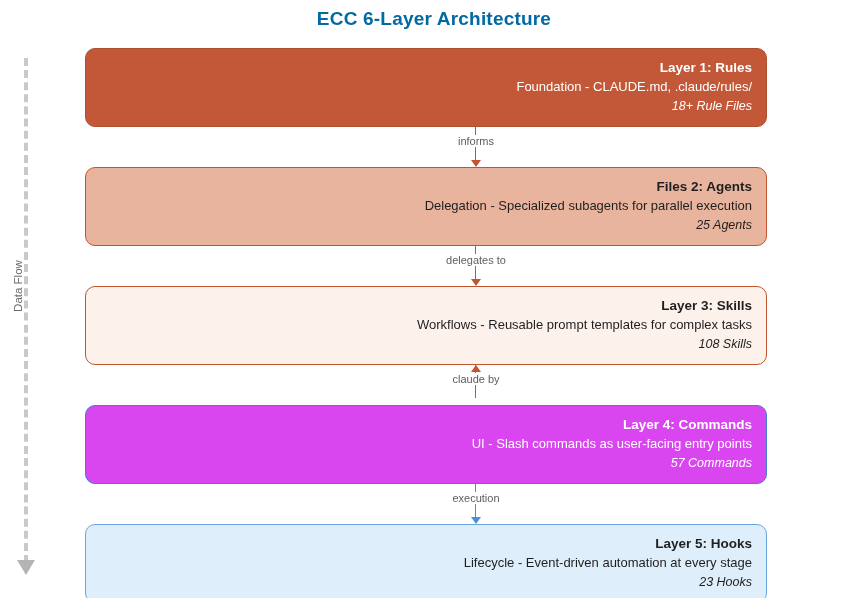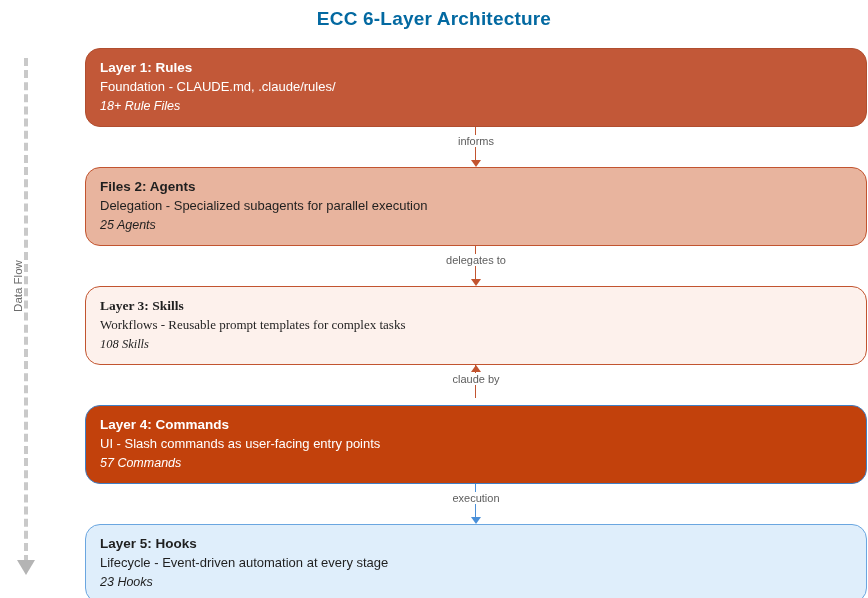--- a/index.html
+++ b/index.html
@@ -71,24 +71,24 @@
   .stack {
     position: absolute;
     left: 85px;
     top: 48px;
     width: 782px;
   }
 
   .layer {
     position: relative;
     box-sizing: border-box;
-    width: 782px;
-    border-radius: 15px;
+    width: 682px;
+    border-radius: 10px;
     border: 1.3px solid transparent;
-    text-align: left;
+    text-align: right;
     padding: 9px 14px 10px 14px;
   }
   .layer-title {
     font-size: 13.5px;
     font-weight: bold;
     line-height: 19px;
   }
   .layer-desc {
     font-size: 13px;
     line-height: 20px;
@@ -179,33 +179,33 @@
     <div class="layer-desc">Delegation - Specialized subagents for parallel execution</div>
     <div class="layer-count">25 Agents</div>
   </div>
 
   <div class="connector down">
     <div class="conn-line"></div>
     <div class="conn-head"></div>
     <div class="conn-label"><span>delegates to</span></div>
   </div>
 
-  <div class="layer" style="background:#fdf1ec; border-color:#c2542f; color:#1f1f1f;font-family:Liberation Serif, serif;">
+  <div class="layer" style="background:#fdf1ec; border-color:#c2542f; color:#1f1f1f;">
     <div class="layer-title">Layer 3: Skills</div>
     <div class="layer-desc">Workflows - Reusable prompt templates for complex tasks</div>
     <div class="layer-count">108 Skills</div>
   </div>
 
   <div class="connector up">
     <div class="conn-line"></div>
     <div class="conn-head"></div>
     <div class="conn-label"><span>claude by</span></div>
   </div>
 
-  <div class="layer" style="background:#c2410c; border-color:#3f80c6; color:#ffffff;">
+  <div class="layer" style="background:#d946ef; border-color:#3f80c6; color:#ffffff;">
     <div class="layer-title">Layer 4: Commands</div>
     <div class="layer-desc">UI - Slash commands as user-facing entry points</div>
     <div class="layer-count">57 Commands</div>
   </div>
 
   <div class="connector down blue">
     <div class="conn-line"></div>
     <div class="conn-head"></div>
     <div class="conn-label"><span>execution</span></div>
   </div>

